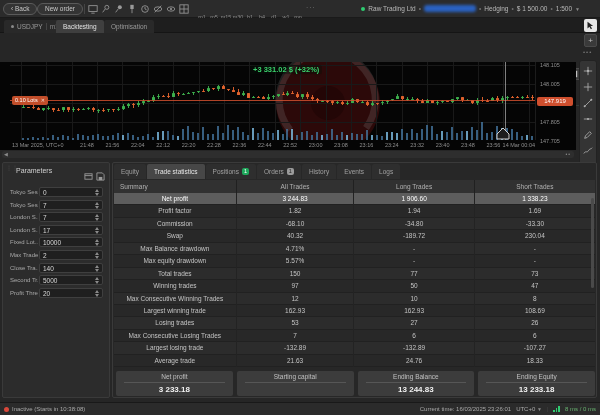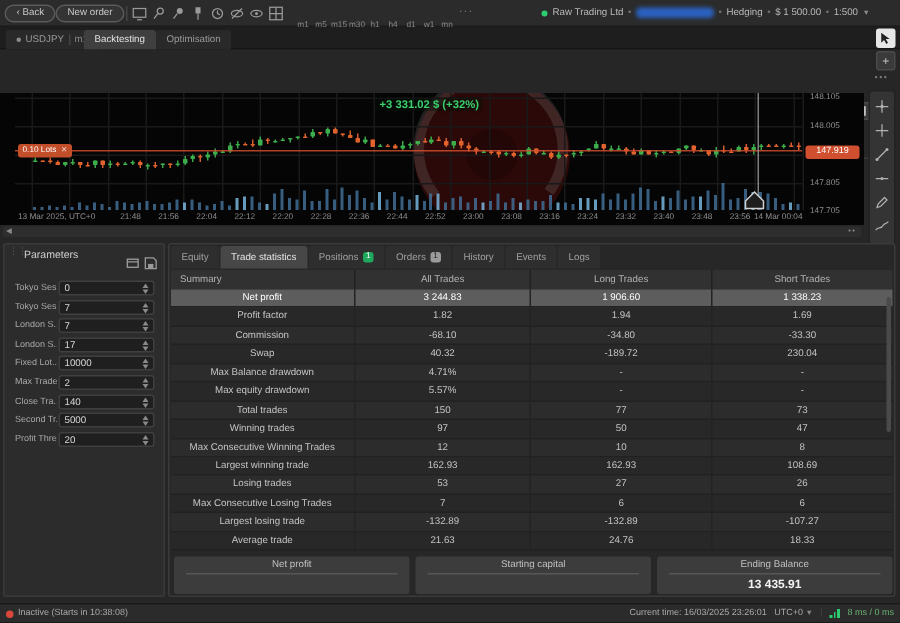--- a/index.html
+++ b/index.html
@@ -976,31 +976,36 @@
     <span>Average trade</span>
     <span>21.63</span>
     <span>24.76</span>
     <span>18.33</span>
   </div>
 </div>
     <div class="vscroll"></div>
     <div class="cards">
   <div class="card">
     <div class="clab">Net profit</div>
+    <div class="cval">3 233.18</div>
   </div>
 
   <div class="card">
     <div class="clab">Starting capital</div>
   </div>
 
   <div class="card">
     <div class="clab">Ending Balance</div>
-    <div class="cval">13 435.91</div>
-  </div>
-
+    <div class="cval">13 244.83</div>
+  </div>
+
+  <div class="card">
+    <div class="clab">Ending Equity</div>
+    <div class="cval">13 233.18</div>
+  </div>
 </div>
   </div>
 
   <div class="statusbar">
     <span class="st-dot"></span>
     <span class="st-left">Inactive (Starts in 10:38:08)</span>
     <span class="st-right">
       <span>Current time: 16/03/2025 23:26:01</span>
       <span><span>UTC+0</span> <span class="caret">▼</span></span>
       <span style="color:#444;">|</span>

